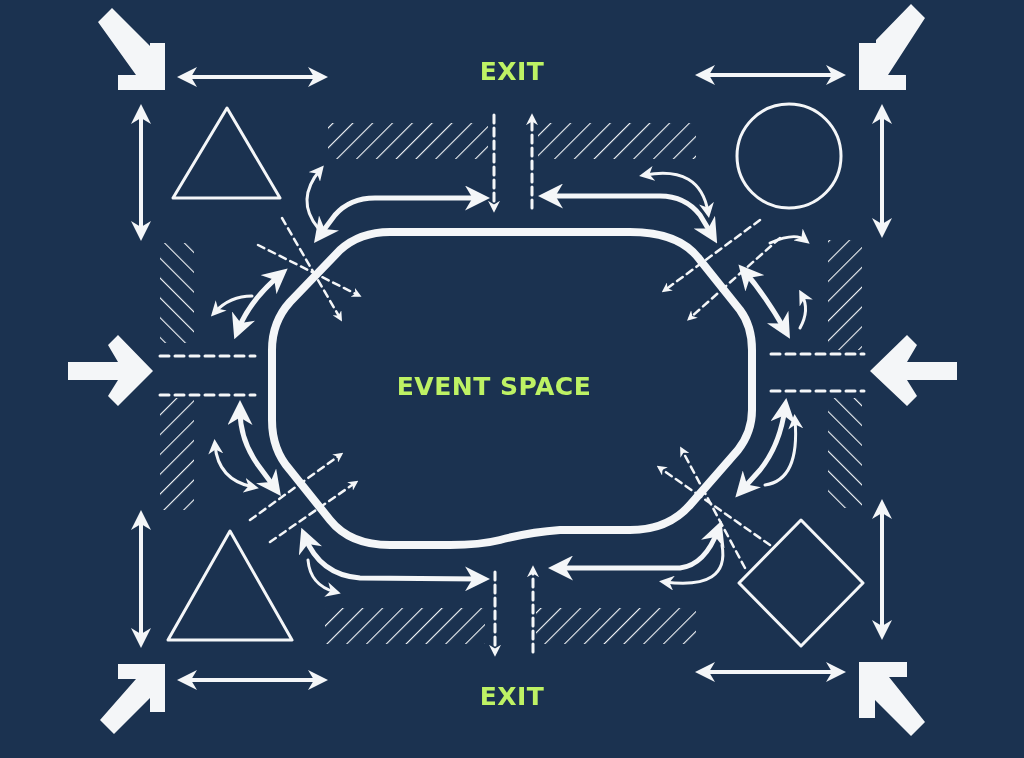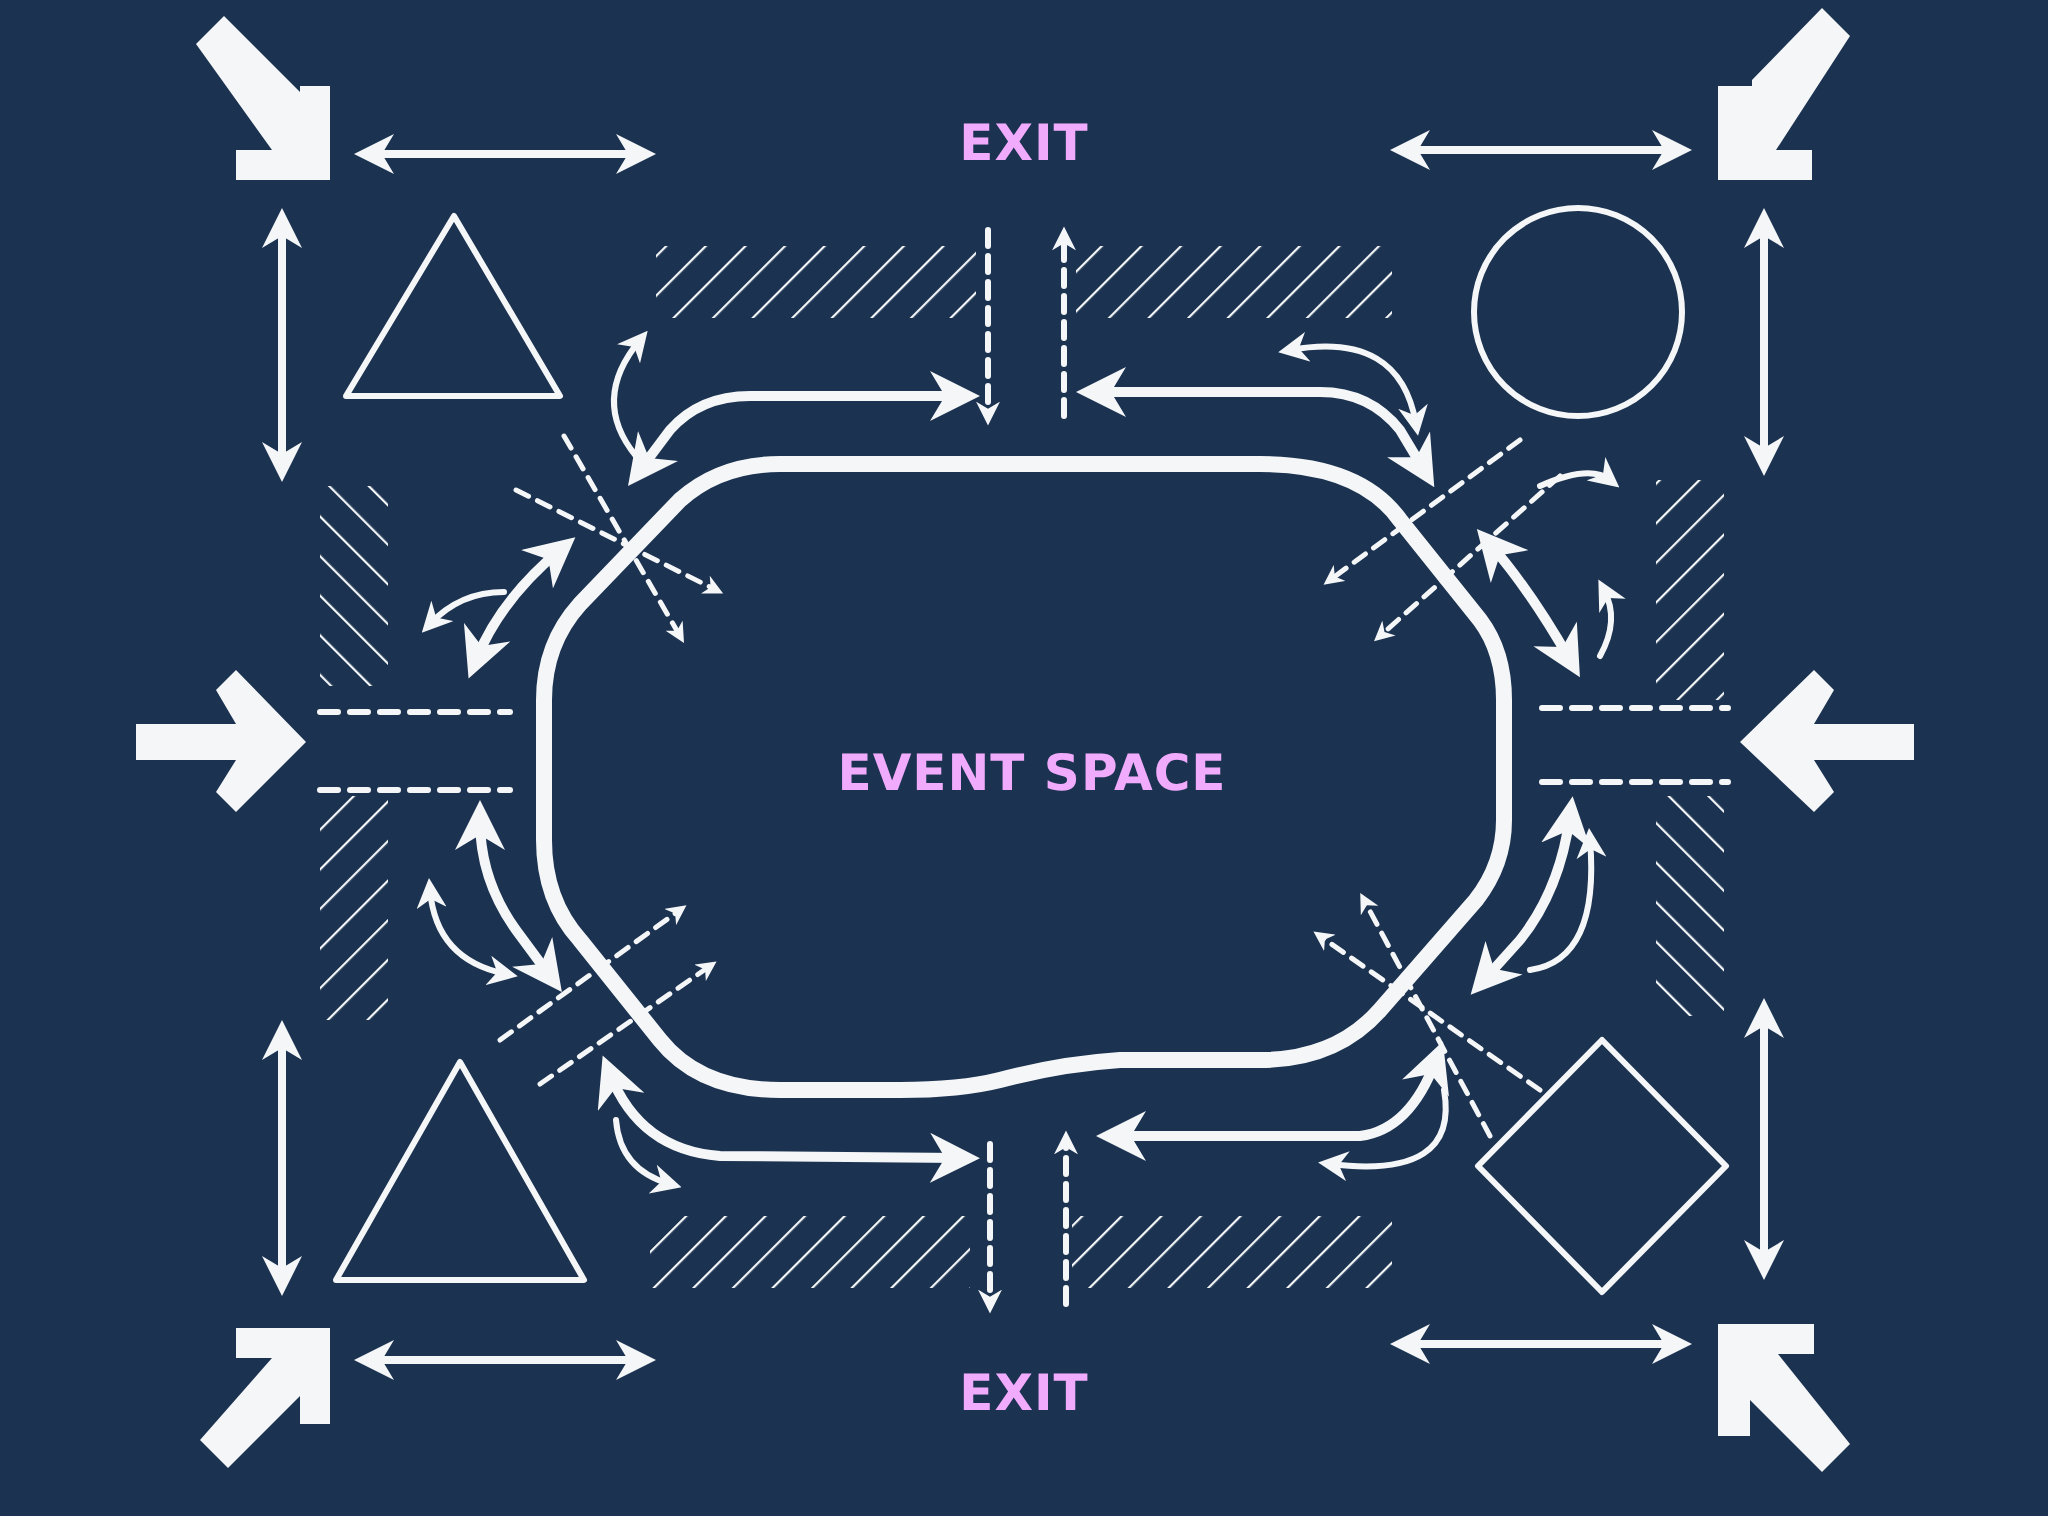--- a/index.html
+++ b/index.html
@@ -1,21 +1,21 @@
 <!DOCTYPE html>
 <html><head>
 <meta charset="utf-8">
 <style>
   html, body { margin: 0; padding: 0; }
   body { width: 1024px; height: 758px; background: #1b3250; overflow: hidden; position: relative; font-family: "DejaVu Sans", sans-serif; }
   svg { position: absolute; left: 0; top: 0; }
-  .label { position: absolute; color: #f0abfc; font-weight: bold; font-family: "DejaVu Sans", sans-serif; text-align: center; letter-spacing: 0.5px; }
+  .label { position: absolute; color: #bef264; font-weight: bold; font-family: "DejaVu Sans", sans-serif; text-align: center; letter-spacing: 0.5px; }
   .exit-top { left: 462px; top: 57px; width: 100px; font-size: 25px; }
   .exit-bottom { left: 462px; top: 682px; width: 100px; font-size: 25px; }
-  .center-label { left: 396px; top: 372px; width: 240px; font-size: 25px; }
+  .center-label { left: 374px; top: 372px; width: 240px; font-size: 25px; }
 </style>
 </head>
 <body>
 
 <svg width="1024" height="758" viewBox="0 0 1024 758" xmlns="http://www.w3.org/2000/svg">
   <defs>
     <marker id="ah" viewBox="0 0 10 10" refX="6" refY="5" markerWidth="5" markerHeight="5" orient="auto-start-reverse">
       <path d="M0,0 L10,5 L0,10 L3,5 Z" fill="#f4f6f8"></path>
     </marker>
     <marker id="ahs" viewBox="0 0 10 10" refX="6" refY="5" markerWidth="4" markerHeight="4" orient="auto-start-reverse">

